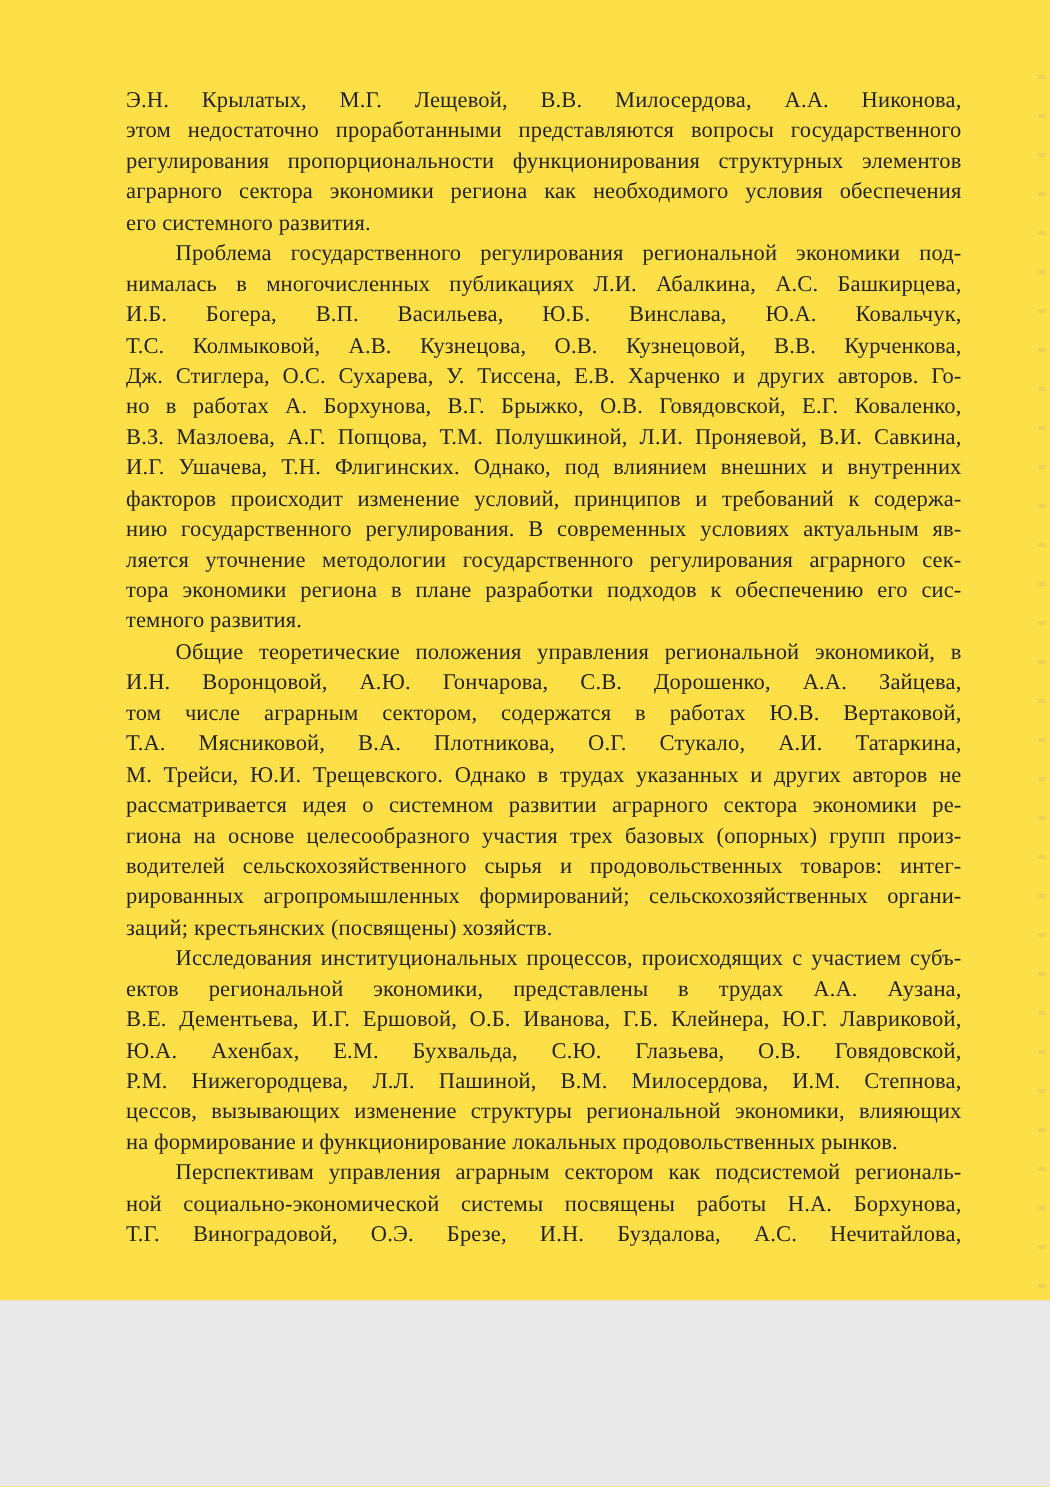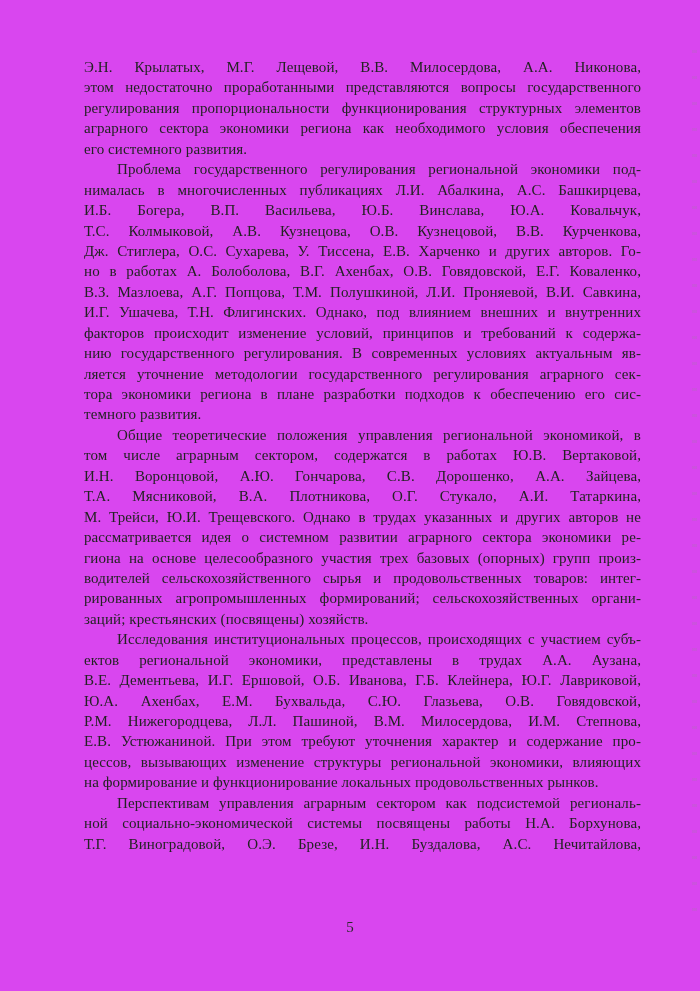--- a/index.html
+++ b/index.html
@@ -4,23 +4,23 @@
 <style>
   html, body {
     margin: 0;
     padding: 0;
     background: #e9e9e9;
     font-family: "Liberation Serif", "DejaVu Serif", serif;
   }
   .page {
     position: relative;
     width: 700px;
-    height: 991px;
+    height: 867px;
     margin: 0 auto;
-    background: #d946ef;
+    background: #fde047;
     color: #232323;
     overflow: hidden;
   }
   
   .scan-edge {
     position: absolute;
     top: 50px;
     right: 3px;
     width: 5px;
     height: 880px;
@@ -78,48 +78,47 @@
         <div class="line">регулирования пропорциональности функционирования структурных элементов</div>
         <div class="line">аграрного сектора экономики региона как необходимого условия обеспечения</div>
         <div class="line para-end">его системного развития.</div>
       </div>
       <div class="para indented">
         <div class="line">Проблема государственного регулирования региональной экономики под-</div>
         <div class="line">нималась в многочисленных публикациях Л.И. Абалкина, А.С. Башкирцева,</div>
         <div class="line">И.Б. Богера, В.П. Васильева, Ю.Б. Винслава, Ю.А. Ковальчук,</div>
         <div class="line">Т.С. Колмыковой, А.В. Кузнецова, О.В. Кузнецовой, В.В. Курченкова,</div>
         <div class="line">Дж. Стиглера, О.С. Сухарева, У. Тиссена, Е.В. Харченко и других авторов. Го-</div>
-        <div class="line">но в работах А. Болоболова, В.Г. Ахенбах, О.В. Говядовской, Е.Г. Коваленко,</div>
+        <div class="line">но в работах А. Борхунова, В.Г. Брыжко, О.В. Говядовской, Е.Г. Коваленко,</div>
         <div class="line">В.З. Мазлоева, А.Г. Попцова, Т.М. Полушкиной, Л.И. Проняевой, В.И. Савкина,</div>
         <div class="line">И.Г. Ушачева, Т.Н. Флигинских. Однако, под влиянием внешних и внутренних</div>
         <div class="line">факторов происходит изменение условий, принципов и требований к содержа-</div>
         <div class="line">нию государственного регулирования. В современных условиях актуальным яв-</div>
         <div class="line">ляется уточнение методологии государственного регулирования аграрного сек-</div>
         <div class="line">тора экономики региона в плане разработки подходов к обеспечению его сис-</div>
         <div class="line para-end">темного развития.</div>
       </div>
       <div class="para indented">
         <div class="line">Общие теоретические положения управления региональной экономикой, в</div>
+        <div class="line">И.Н. Воронцовой, А.Ю. Гончарова, С.В. Дорошенко, А.А. Зайцева,</div>
         <div class="line">том числе аграрным сектором, содержатся в работах Ю.В. Вертаковой,</div>
-        <div class="line">И.Н. Воронцовой, А.Ю. Гончарова, С.В. Дорошенко, А.А. Зайцева,</div>
         <div class="line">Т.А. Мясниковой, В.А. Плотникова, О.Г. Стукало, А.И. Татаркина,</div>
         <div class="line">М. Трейси, Ю.И. Трещевского. Однако в трудах указанных и других авторов не</div>
         <div class="line">рассматривается идея о системном развитии аграрного сектора экономики ре-</div>
         <div class="line">гиона на основе целесообразного участия трех базовых (опорных) групп произ-</div>
         <div class="line">водителей сельскохозяйственного сырья и продовольственных товаров: интег-</div>
         <div class="line">рированных агропромышленных формирований; сельскохозяйственных органи-</div>
         <div class="line para-end">заций; крестьянских (посвящены) хозяйств.</div>
       </div>
       <div class="para indented">
         <div class="line">Исследования институциональных процессов, происходящих с участием субъ-</div>
         <div class="line">ектов региональной экономики, представлены в трудах А.А. Аузана,</div>
         <div class="line">В.Е. Дементьева, И.Г. Ершовой, О.Б. Иванова, Г.Б. Клейнера, Ю.Г. Лавриковой,</div>
         <div class="line">Ю.А. Ахенбах, Е.М. Бухвальда, С.Ю. Глазьева, О.В. Говядовской,</div>
         <div class="line">Р.М. Нижегородцева, Л.Л. Пашиной, В.М. Милосердова, И.М. Степнова,</div>
-        <div class="line">Е.В. Устюжаниной. При этом требуют уточнения характер и содержание про-</div>
         <div class="line">цессов, вызывающих изменение структуры региональной экономики, влияющих</div>
         <div class="line para-end">на формирование и функционирование локальных продовольственных рынков.</div>
       </div>
       <div class="para indented">
         <div class="line">Перспективам управления аграрным сектором как подсистемой региональ-</div>
         <div class="line">ной социально-экономической системы посвящены работы Н.А. Борхунова,</div>
         <div class="line">Т.Г. Виноградовой, О.Э. Брезе, И.Н. Буздалова, А.С. Нечитайлова,</div>
       </div>
     </div>
   <div class="page-number">5</div>

